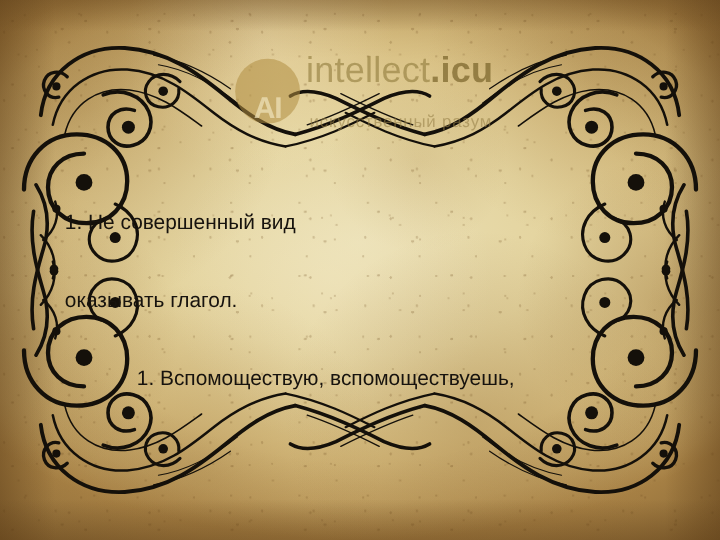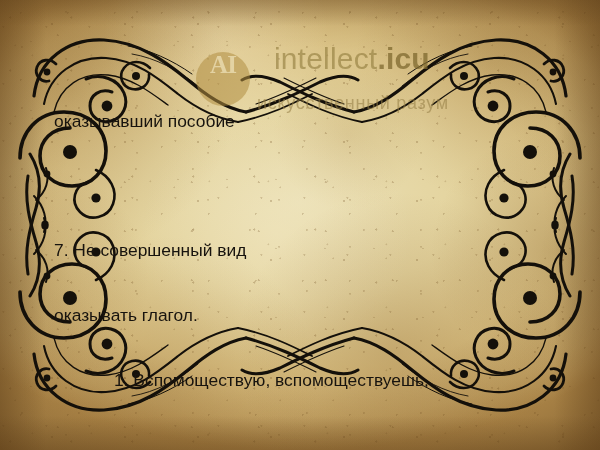--- a/index.html
+++ b/index.html
@@ -100,24 +100,23 @@
     display: flex;
     align-items: center;
     gap: 7px;
   }
   .wm-badge {
     width: 54px;
     height: 54px;
     border-radius: 50%;
     background: rgba(176,142,66,0.55);
     display: flex;
-    align-items: flex-start;
+    align-items: flex-end;
     justify-content: center;
     flex: none;
-    font-family: Liberation Serif, serif;
   }
   .wm-badge-glyph {
     font-size: 25px;
     font-weight: bold;
     color: rgba(238,226,186,0.72);
     letter-spacing: -1px;
     line-height: 1;
   }
   .wm-text { margin-left: -2px; text-align: center; }
   .wm-brand {
@@ -125,21 +124,21 @@
     line-height: 1.02;
     color: rgba(146,124,62,0.62);
     letter-spacing: 0.2px;
     white-space: nowrap;
   }
   .wm-brand .wm-tld {
     font-weight: bold;
     color: rgba(126,104,46,0.74);
   }
   .wm-sub {
-    font-size: 18px;
+    font-size: 14px;
     color: rgba(150,128,70,0.58);
     letter-spacing: 0.7px;
     white-space: nowrap;
     margin-top: 18px;
     margin-left: 2px;
   }
 
   
   .content {
     position: absolute;
@@ -237,23 +236,22 @@
     <div class="wm-badge">
       <span class="wm-badge-glyph">AI</span>
     </div>
     <div class="wm-text">
       <div class="wm-brand"><span>intellect</span><span class="wm-tld">.icu</span></div>
       <div class="wm-sub">искусственный  разум</div>
     </div>
   </div>
 
   <div class="content">
-    <span class="lead">оказывавший пособие</span>
     <span class="gap"></span>
-    <span class="para">7. Не совершенный вид</span>
+    <span class="para">1. Не совершенный вид</span>
     <span class="para">оказывать глагол.</span>
     <span class="indent">1. Вспомоществую, вспомоществуешь,</span>
     
     
     
     
     
     
     
     

